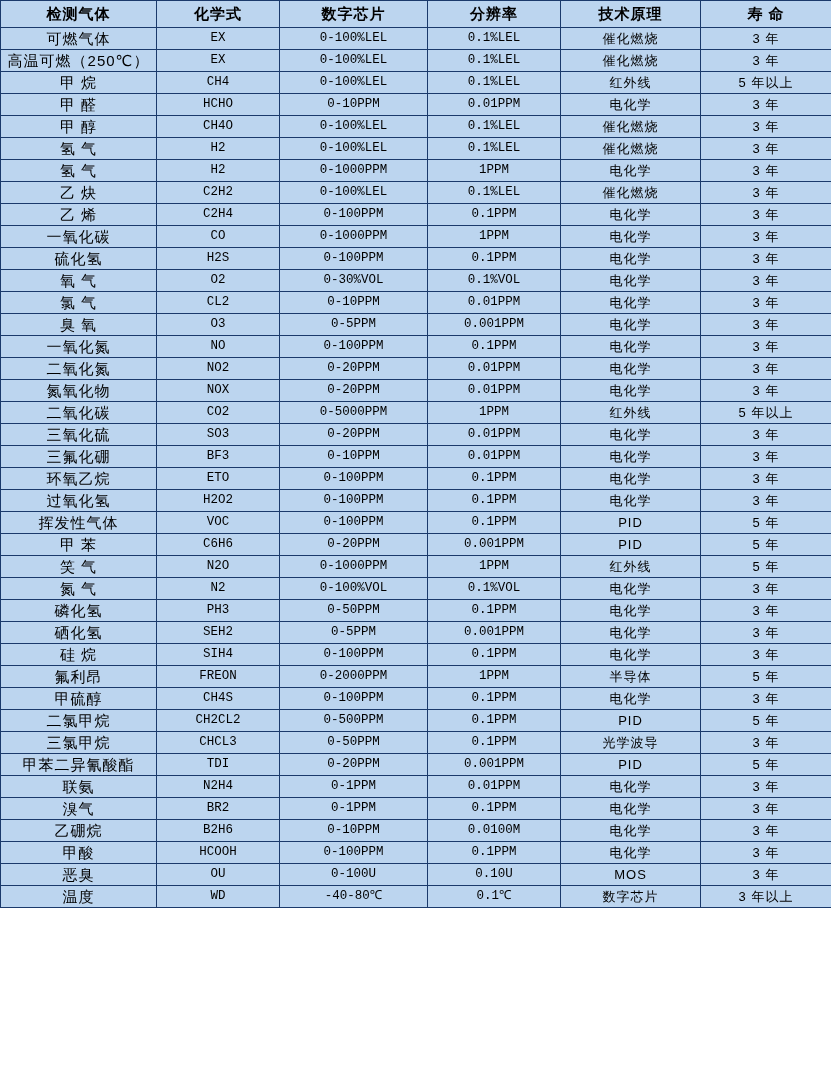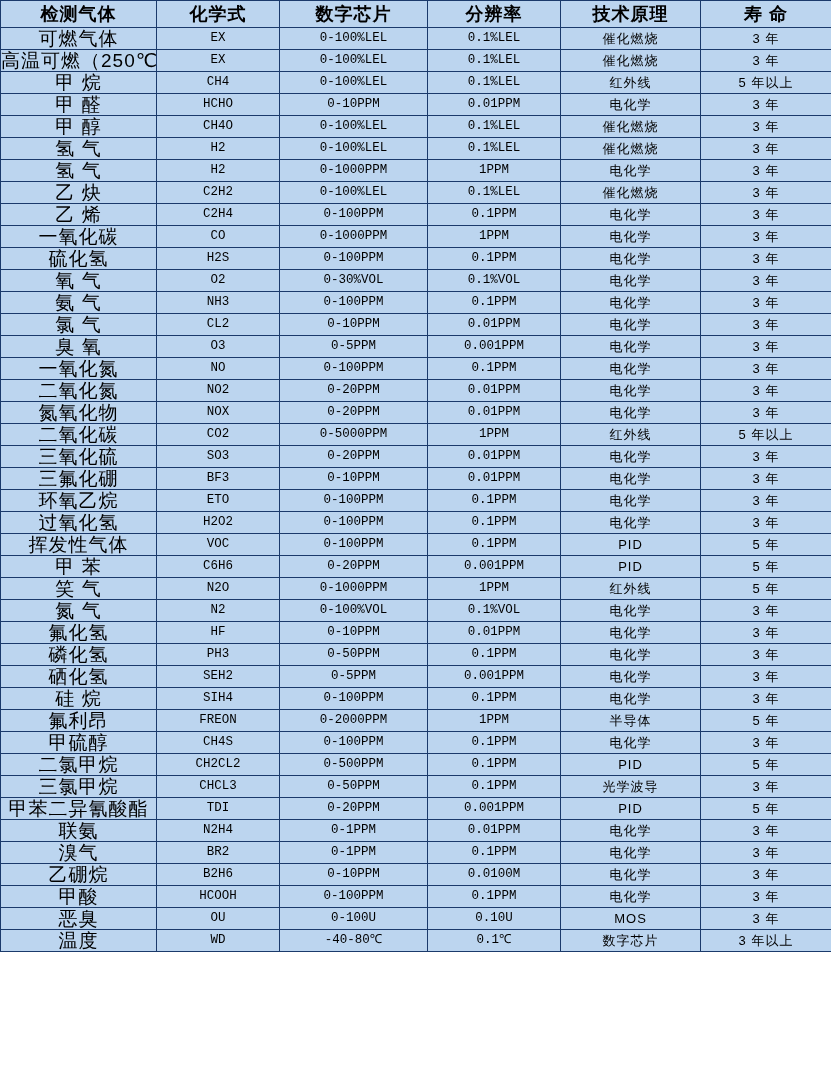--- a/index.html
+++ b/index.html
@@ -31,29 +31,29 @@
     background: #bcd5ef;
     padding: 0;
     height: 21px;
     line-height: 21px;
     overflow: hidden;
     white-space: nowrap;
   }
   #gas-table thead th {
     height: 26px;
     line-height: 26px;
-    font-size: 18px;
+    font-size: 15px;
     font-weight: bold;
     letter-spacing: 1px;
   }
   #gas-table tbody td {
     font-size: 13px;
   }
   #gas-table tbody td.name {
-    font-size: 19px;
+    font-size: 15px;
     letter-spacing: 1px;
   }
   #gas-table tbody td.formula,
   #gas-table tbody td.range,
   #gas-table tbody td.resolution {
     font-family: "Liberation Mono", "DejaVu Sans Mono", monospace;
     font-size: 12.5px;
     letter-spacing: 0px;
   }
   #gas-table tbody td.principle,
@@ -175,28 +175,20 @@
       </tr>
       <tr>
         <td class="name">氧 气</td>
         <td class="formula">O2</td>
         <td class="range">0-30%VOL</td>
         <td class="resolution">0.1%VOL</td>
         <td class="principle">电化学</td>
         <td class="life">3 年</td>
       </tr>
       <tr>
-        <td class="name">氨 气</td>
-        <td class="formula">NH3</td>
-        <td class="range">0-100PPM</td>
-        <td class="resolution">0.1PPM</td>
-        <td class="principle">电化学</td>
-        <td class="life">3 年</td>
-      </tr>
-      <tr>
         <td class="name">氯 气</td>
         <td class="formula">CL2</td>
         <td class="range">0-10PPM</td>
         <td class="resolution">0.01PPM</td>
         <td class="principle">电化学</td>
         <td class="life">3 年</td>
       </tr>
       <tr>
         <td class="name">臭 氧</td>
         <td class="formula">O3</td>
@@ -295,28 +287,20 @@
       </tr>
       <tr>
         <td class="name">氮 气</td>
         <td class="formula">N2</td>
         <td class="range">0-100%VOL</td>
         <td class="resolution">0.1%VOL</td>
         <td class="principle">电化学</td>
         <td class="life">3 年</td>
       </tr>
       <tr>
-        <td class="name">氟化氢</td>
-        <td class="formula">HF</td>
-        <td class="range">0-10PPM</td>
-        <td class="resolution">0.01PPM</td>
-        <td class="principle">电化学</td>
-        <td class="life">3 年</td>
-      </tr>
-      <tr>
         <td class="name">磷化氢</td>
         <td class="formula">PH3</td>
         <td class="range">0-50PPM</td>
         <td class="resolution">0.1PPM</td>
         <td class="principle">电化学</td>
         <td class="life">3 年</td>
       </tr>
       <tr>
         <td class="name">硒化氢</td>
         <td class="formula">SEH2</td>

